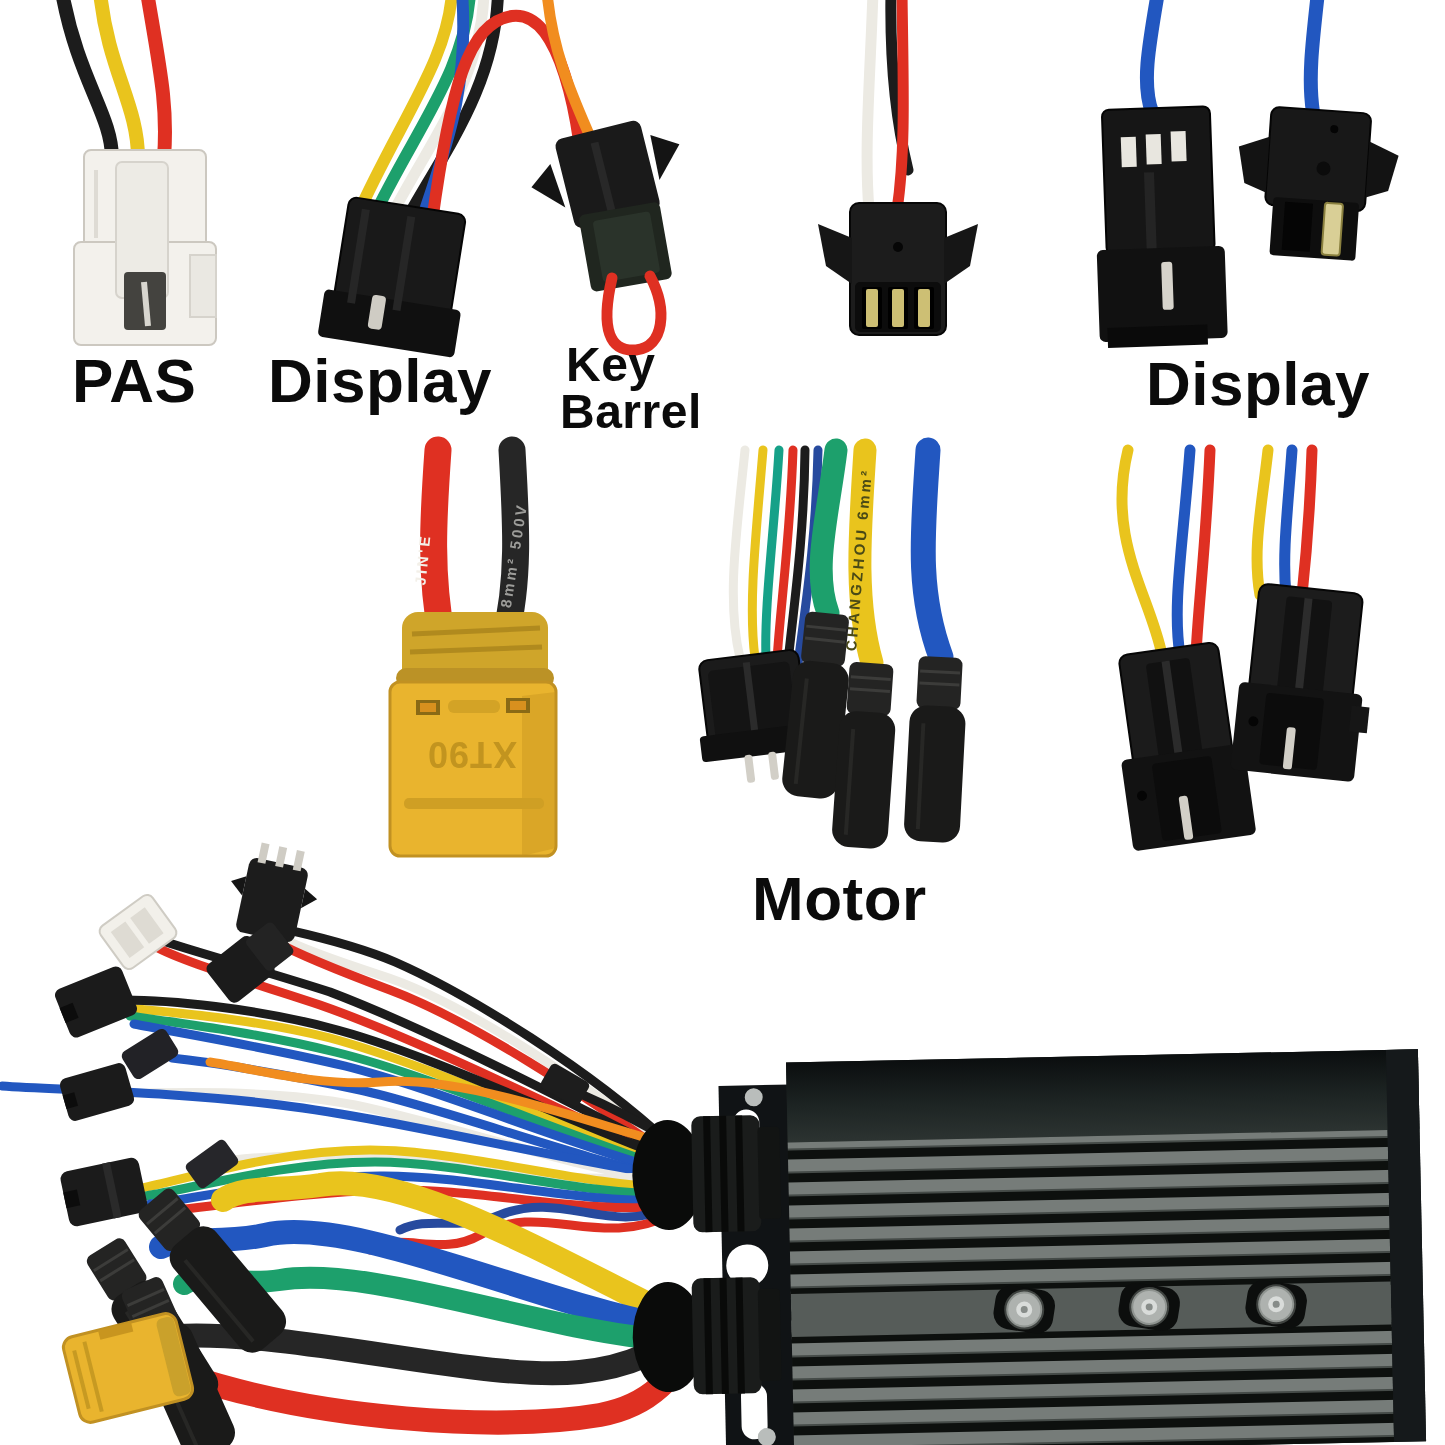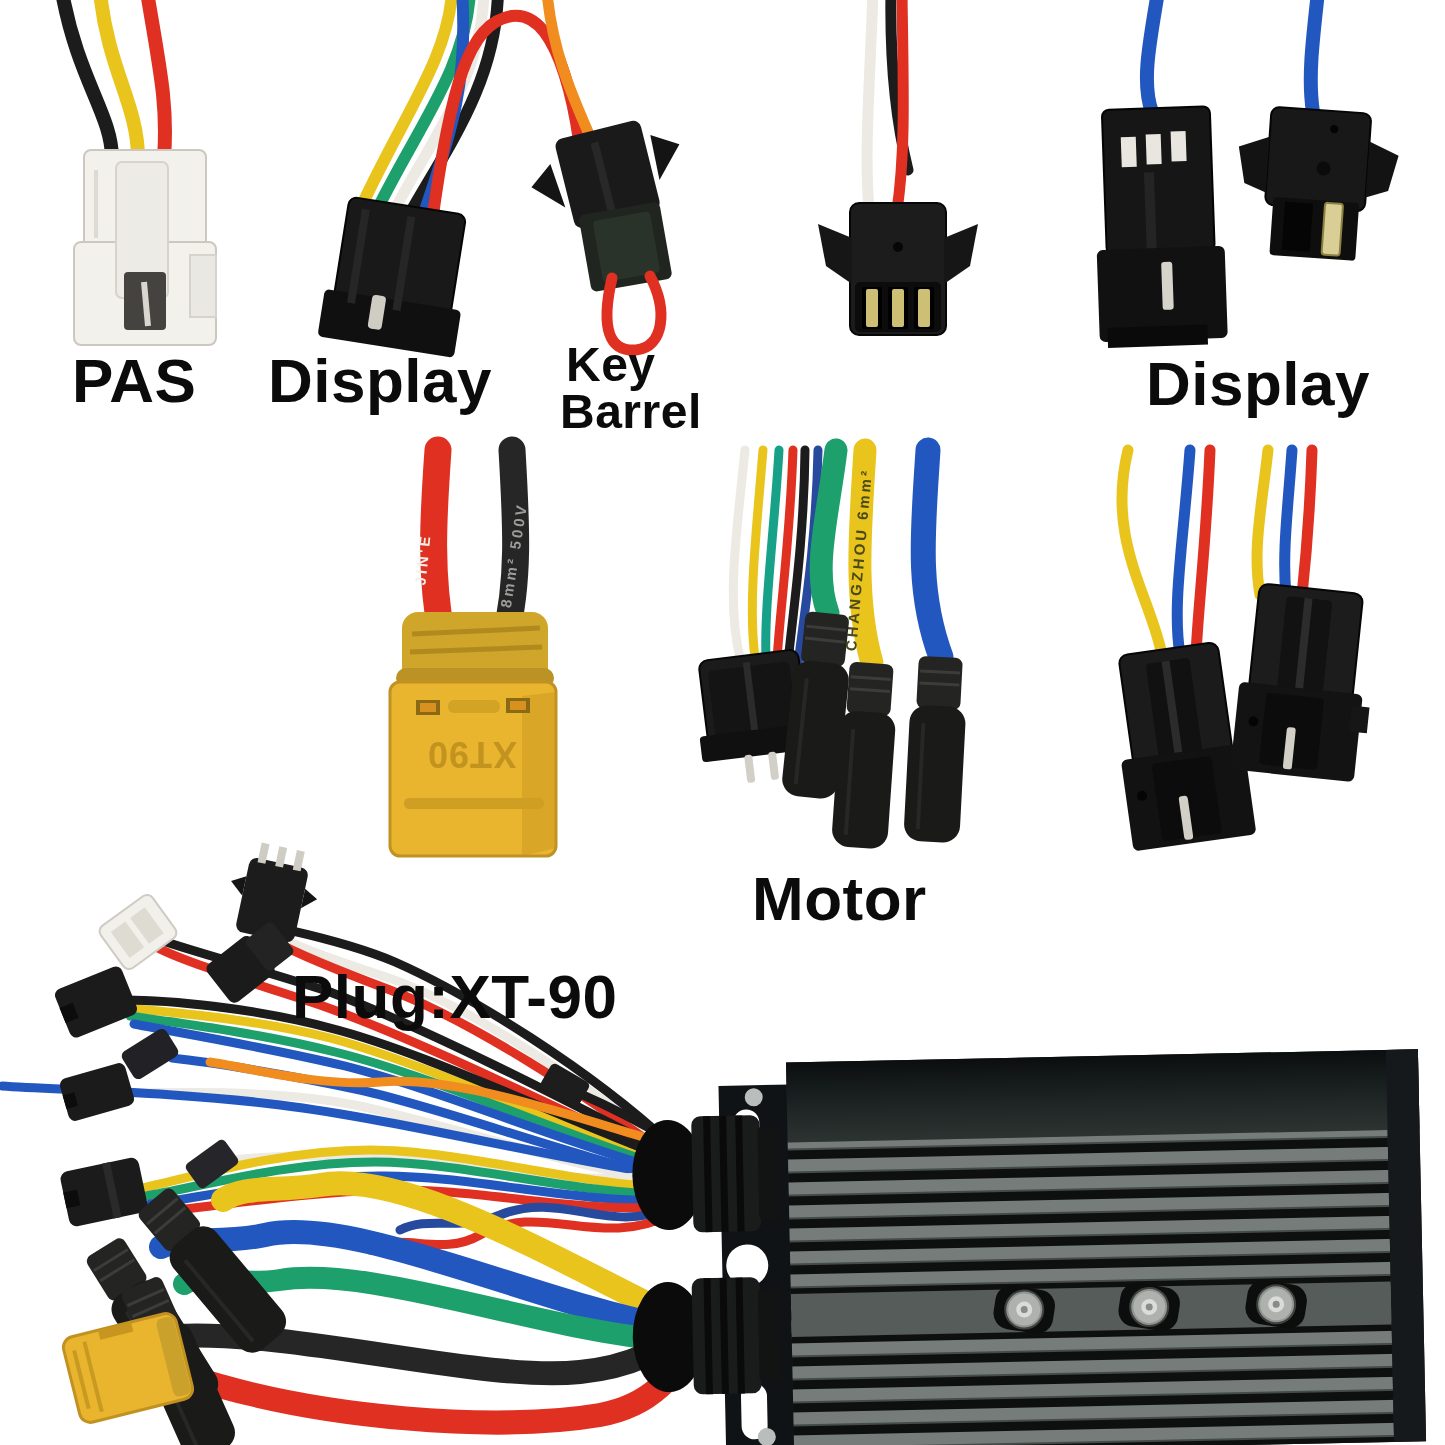--- a/index.html
+++ b/index.html
@@ -322,14 +322,13 @@
     <use href="#gland" transform="translate(701,1328)"></use>
   </g>
 </svg>
 
 <div class="lbl" style="left:72px;top:350px">PAS</div>
 <div class="lbl" style="left:268px;top:350px">Display</div>
 <div class="lbl sm" style="left:566px;top:341px">Key</div>
 <div class="lbl sm" style="left:560px;top:388px">Barrel</div>
 <div class="lbl" style="left:1146px;top:353px">Display</div>
 <div class="lbl" style="left:752px;top:868px">Motor</div>
-<div class="lbl" style="left:292px;top:966px">Plug:XT-90</div>
 </div>
 
 </body></html>

